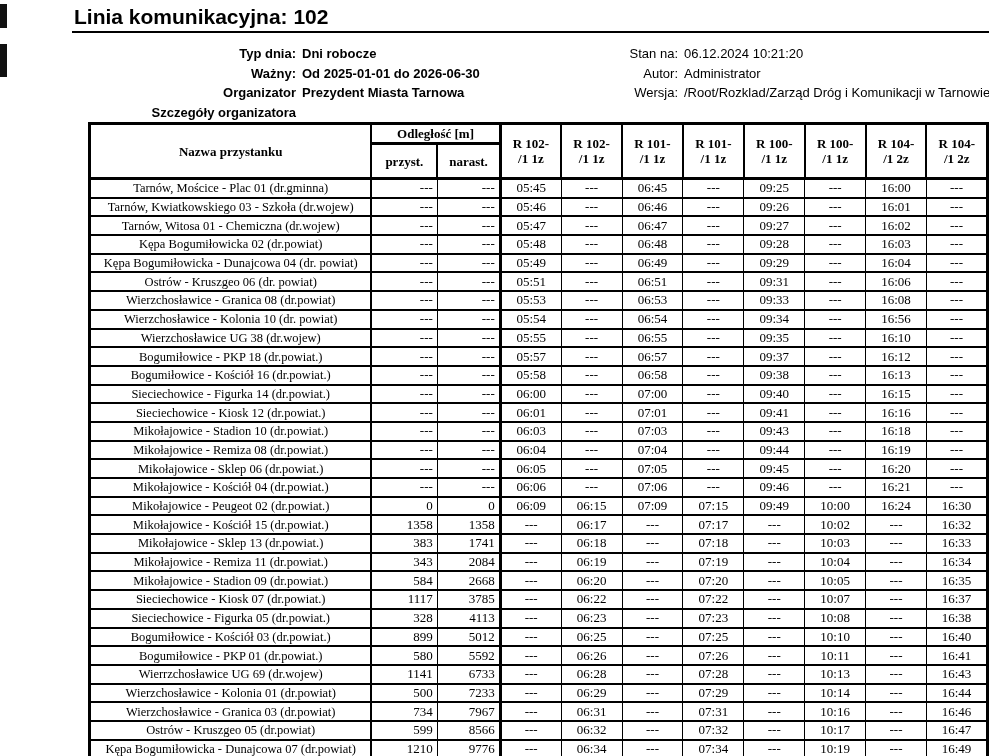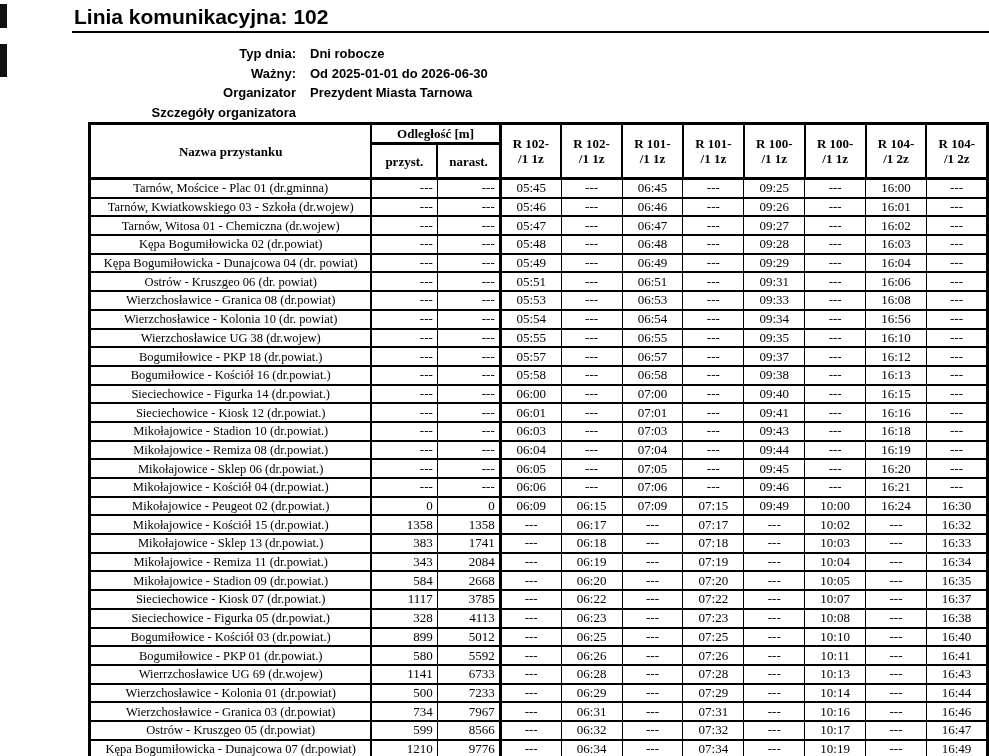--- a/index.html
+++ b/index.html
@@ -31,21 +31,21 @@
   }
 
   
   .meta { position: absolute; font-size: 13px; }
   .meta-left { top: 44px; left: 0; font-weight: bold; }
   .meta-right { top: 44px; left: 380px; }
   .meta-row { display: flex; line-height: 19.6px; }
   .meta-row .lbl { text-align: right; white-space: pre; }
   .meta-left .lbl { width: 296px; }
   .meta-right .lbl { width: 298px; }
-  .meta-row .val { margin-left: 14px; white-space: pre; }
+  .meta-row .val { margin-left: 6px; white-space: pre; }
 
   
   table.timetable {
     position: absolute; left: 88px; top: 122px;
     border-collapse: collapse; table-layout: fixed;
     border: 3px solid #000;
     font-family: "Liberation Serif", serif;
     font-size: 13px;
   }
   .timetable th {
@@ -96,20 +96,34 @@
     </div>
     <div class="meta-row">
       <span class="lbl">Organizator</span>
       <span class="val">Prezydent Miasta Tarnowa</span>
     </div>
     <div class="meta-row">
       <span class="lbl">Szczegóły organizatora</span>
     </div>
   </div>
 
+  <div class="meta meta-right">
+    <div class="meta-row">
+      <span class="lbl">Stan na:</span>
+      <span class="val">06.12.2024 10:21:20</span>
+    </div>
+    <div class="meta-row">
+      <span class="lbl">Autor:</span>
+      <span class="val">Administrator</span>
+    </div>
+    <div class="meta-row">
+      <span class="lbl">Wersja:</span>
+      <span class="val">/Root/Rozklad/Zarząd Dróg i Komunikacji w Tarnowie</span>
+    </div>
+  </div>
 
   <table class="timetable">
     <colgroup id="cols">
         <col style="width: 282px;">
         <col style="width: 66px;">
         <col style="width: 63px;">
         <col style="width: 61px;">
         <col style="width: 61px;">
         <col style="width: 61px;">
         <col style="width: 61px;">

